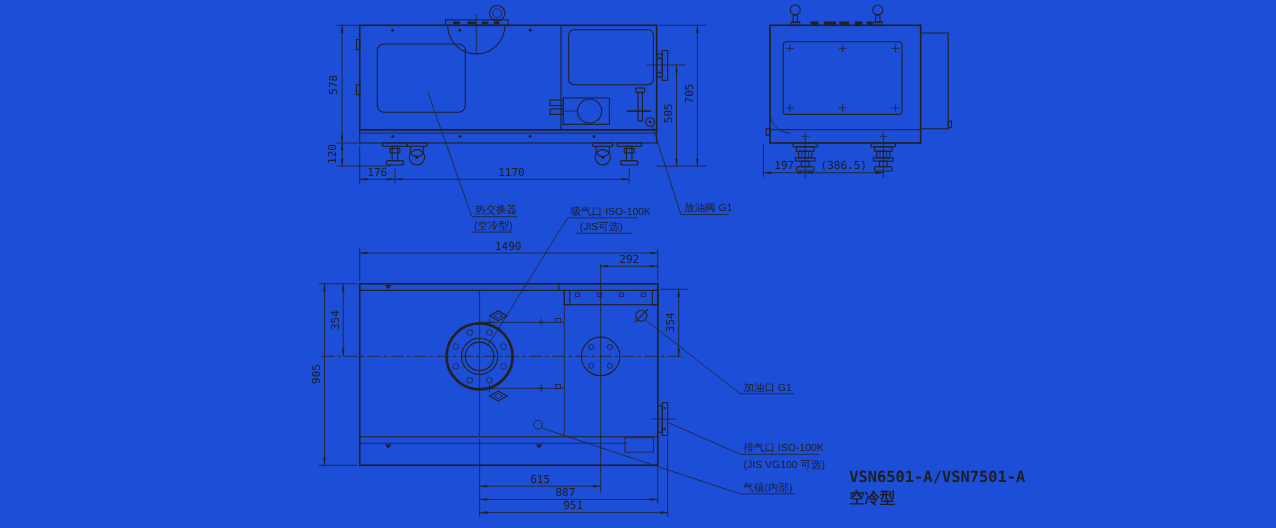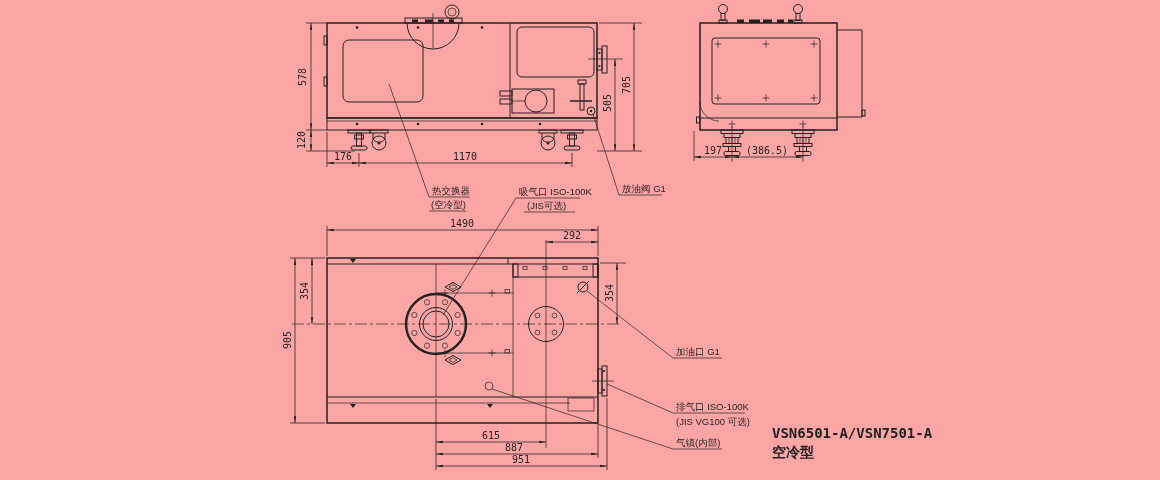--- a/index.html
+++ b/index.html
@@ -1,16 +1,16 @@
 <!DOCTYPE html>
 <html><head>
 <meta charset="utf-8">
 <style>
   html,body{margin:0;padding:0;background:#fff;}
-  .stage{position:relative;width:1160px;height:480px;background:#fca5a5;overflow:hidden;
+  .stage{position:relative;width:1160px;height:480px;background:#1d4ed8;overflow:hidden;
          font-family:"Liberation Sans", sans-serif;}
   svg text{font-family:"DejaVu Sans Mono","Liberation Mono",monospace;fill:#1f1f1f;}
   .ln{fill:none;stroke:#222;stroke-width:1;}
   .bold{fill:none;stroke:#222;stroke-width:1.5;}
   .thin{fill:none;stroke:#222;stroke-width:0.7;}
   .dim{fill:none;stroke:#222;stroke-width:0.75;}
   .cl{fill:none;stroke:#222;stroke-width:0.7;stroke-dasharray:12 3 3 3;}
   .fl{fill:#222;stroke:none;}
   .num{font-size:10px;}
   .lbl{font-size:9.5px;font-family:"Liberation Sans",sans-serif;}

